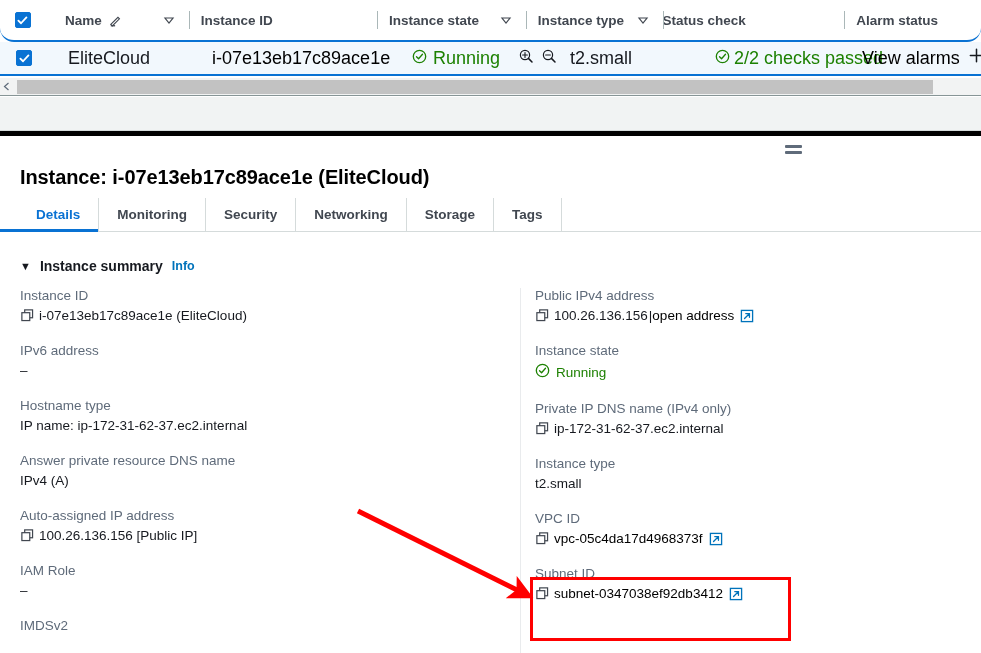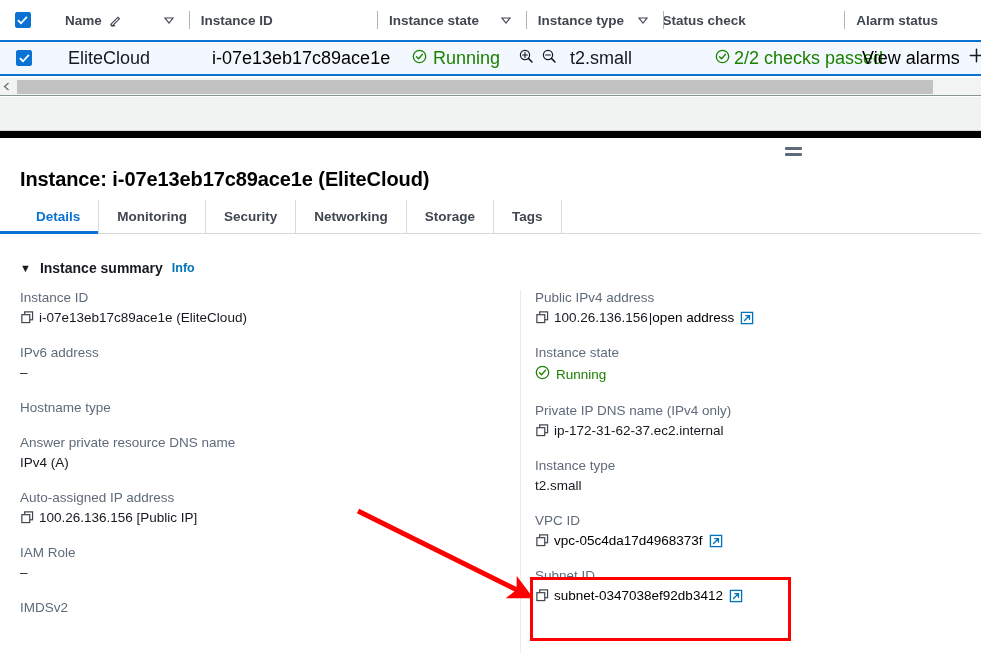--- a/index.html
+++ b/index.html
@@ -15,20 +15,21 @@
   #app { position: relative; width: 981px; height: 653px; overflow: hidden; }
 
   
   .table-wrap { position: absolute; left: 0; top: 0; width: 981px; }
   .tbl-header {
     display: flex; align-items: center;
     height: 42px;
     background: #ffffff;
     border-bottom: 2px solid #0972d3;
     padding: 0;
+    border-radius: 14px;
   }
   .th {
     display: flex; align-items: center;
     height: 100%;
     font-size: 13.5px; font-weight: bold; color: #414750;
     position: relative;
     white-space: nowrap;
   }
   .th .divider {
     position: absolute; left: 0; top: 11px; bottom: 11px;
@@ -91,21 +92,21 @@
   }
   .gap-band {
     position: absolute; left: 0; top: 97px; width: 981px; height: 34px;
     background: #f1f3f3; border-bottom: 1px solid #d5dbdb;
   }
 
   
   .detail {
     position: absolute; left: 0; top: 131px; width: 981px; height: 522px;
     background: #ffffff;
-    border-top: 7px solid #000000;
+    border-top: 5px solid #000000;
   }
   .splitter {
     position: absolute; left: 785px; top: 7px;
     width: 17px; height: 12px; cursor: ns-resize;
     display: flex; flex-direction: column; justify-content: center; gap: 3px;
   }
   .splitter i { display: block; height: 3px; background: #5f6b7a; border-radius: 1px; }
 
   .detail-title {
     position: absolute; left: 20px; top: 30px;
@@ -378,20 +379,23 @@
 
         <div class="field">
           <div class="field-label">IPv6 address</div>
           <div class="field-value">
             <span class="dash">–</span>
           </div>
         </div>
 
         <div class="field">
           <div class="field-label">Hostname type</div>
+          <div class="field-value">
+            <span>IP name: ip-172-31-62-37.ec2.internal</span>
+          </div>
         </div>
 
         <div class="field">
           <div class="field-label">Answer private resource DNS name</div>
           <div class="field-value">
             <span>IPv4 (A)</span>
           </div>
         </div>
 
         <div class="field">

